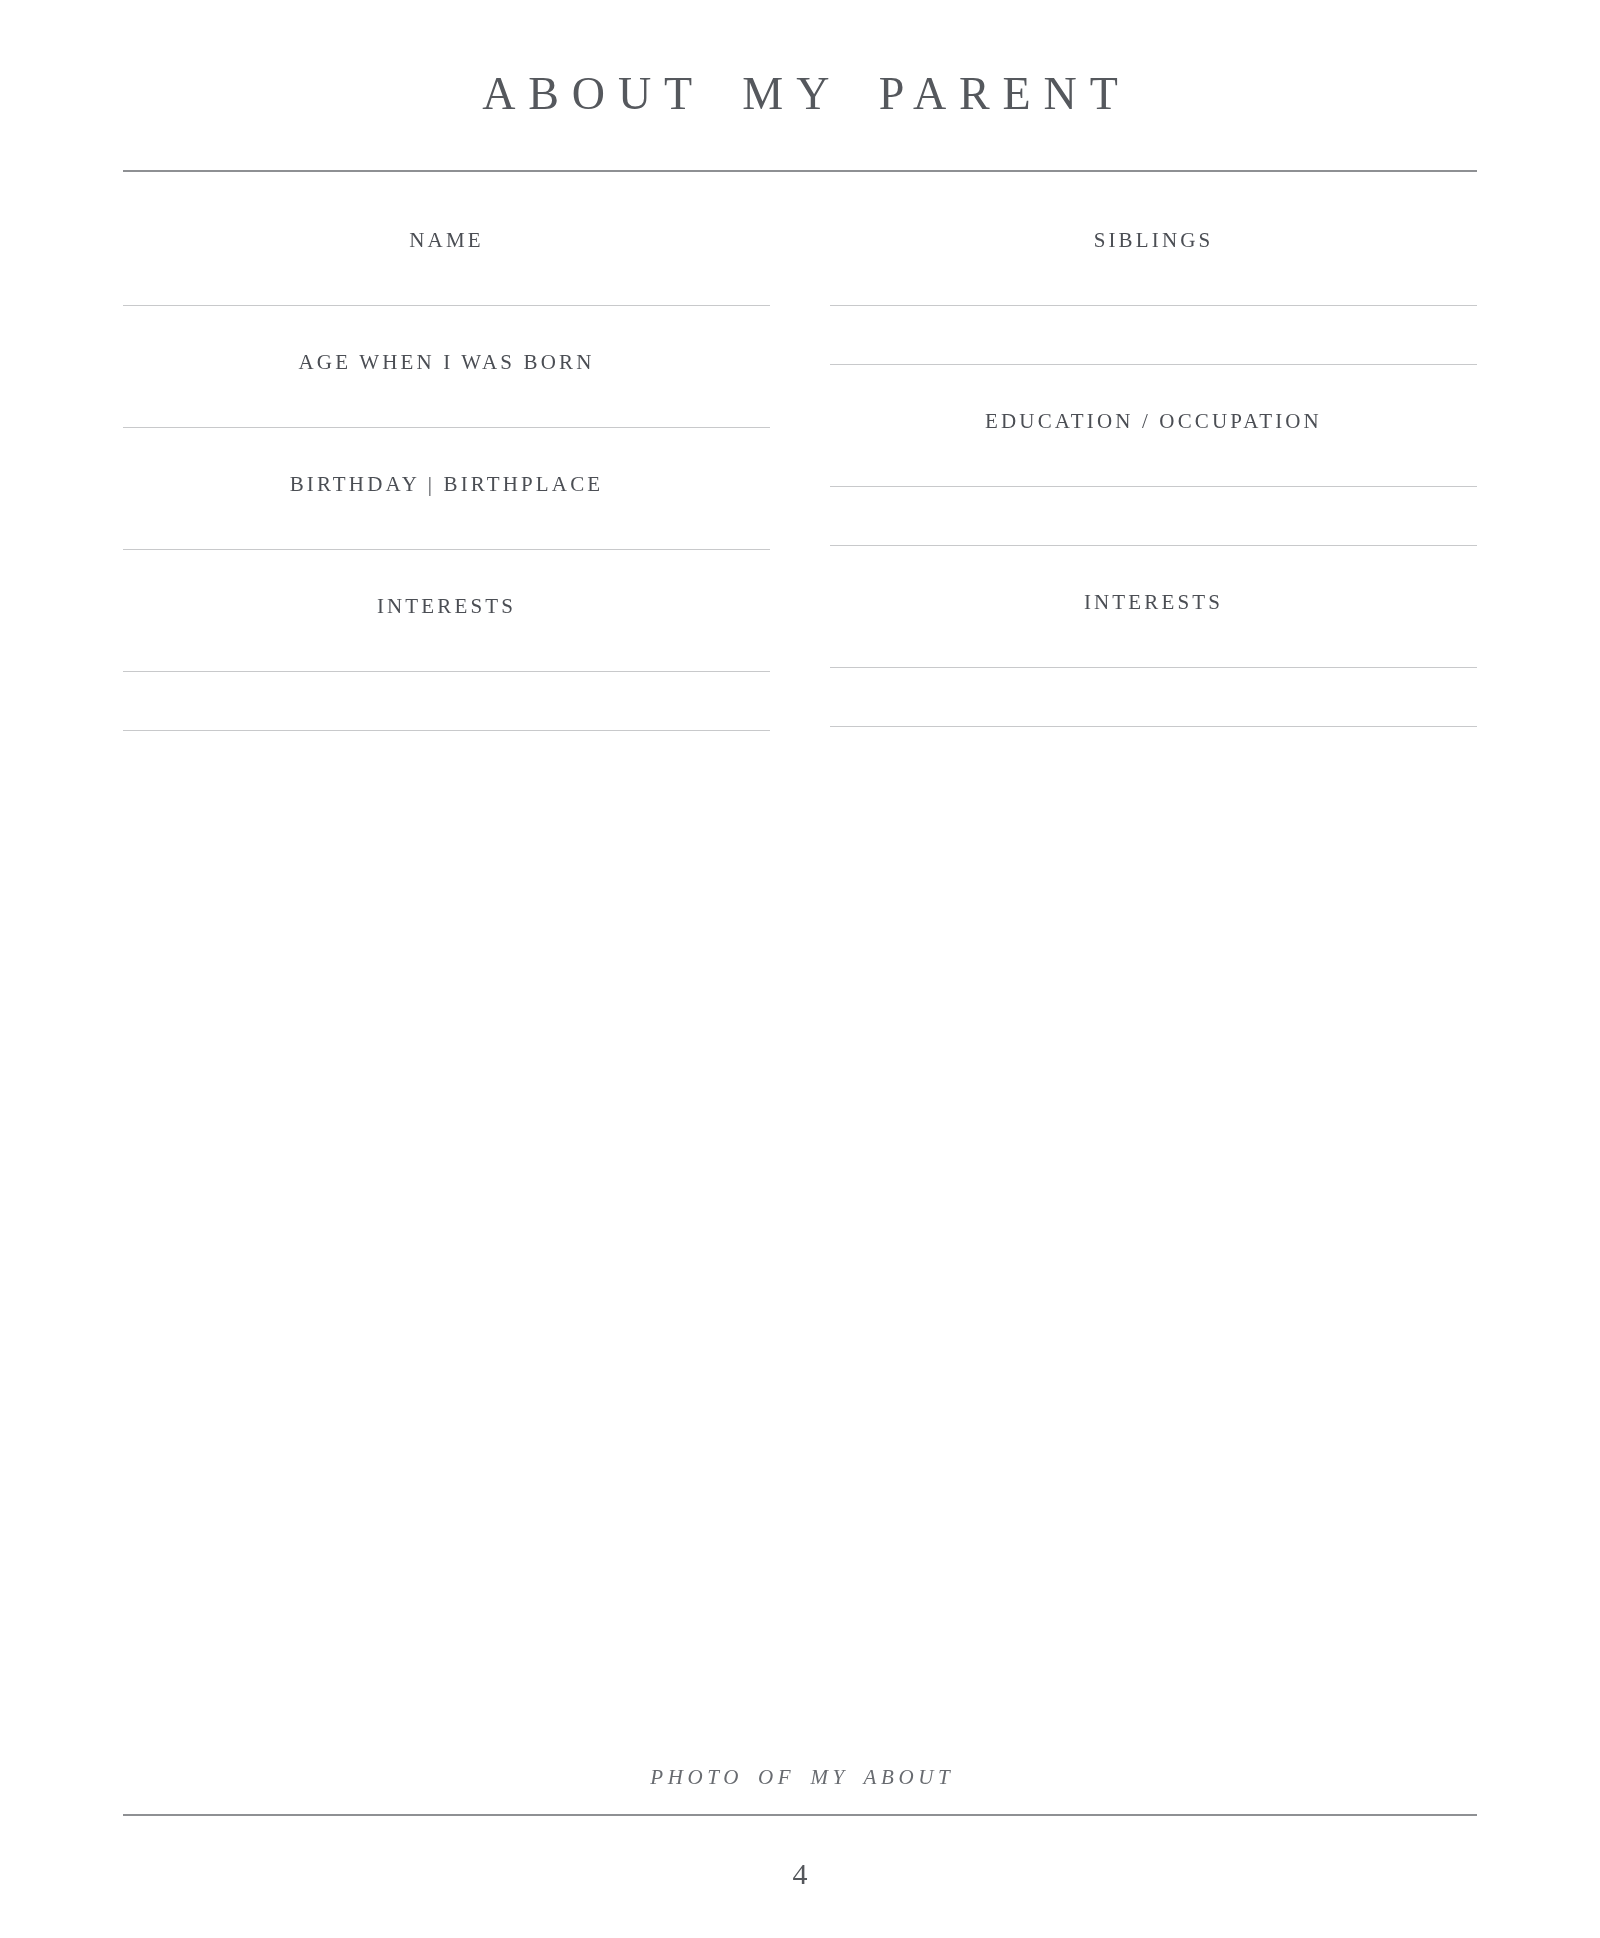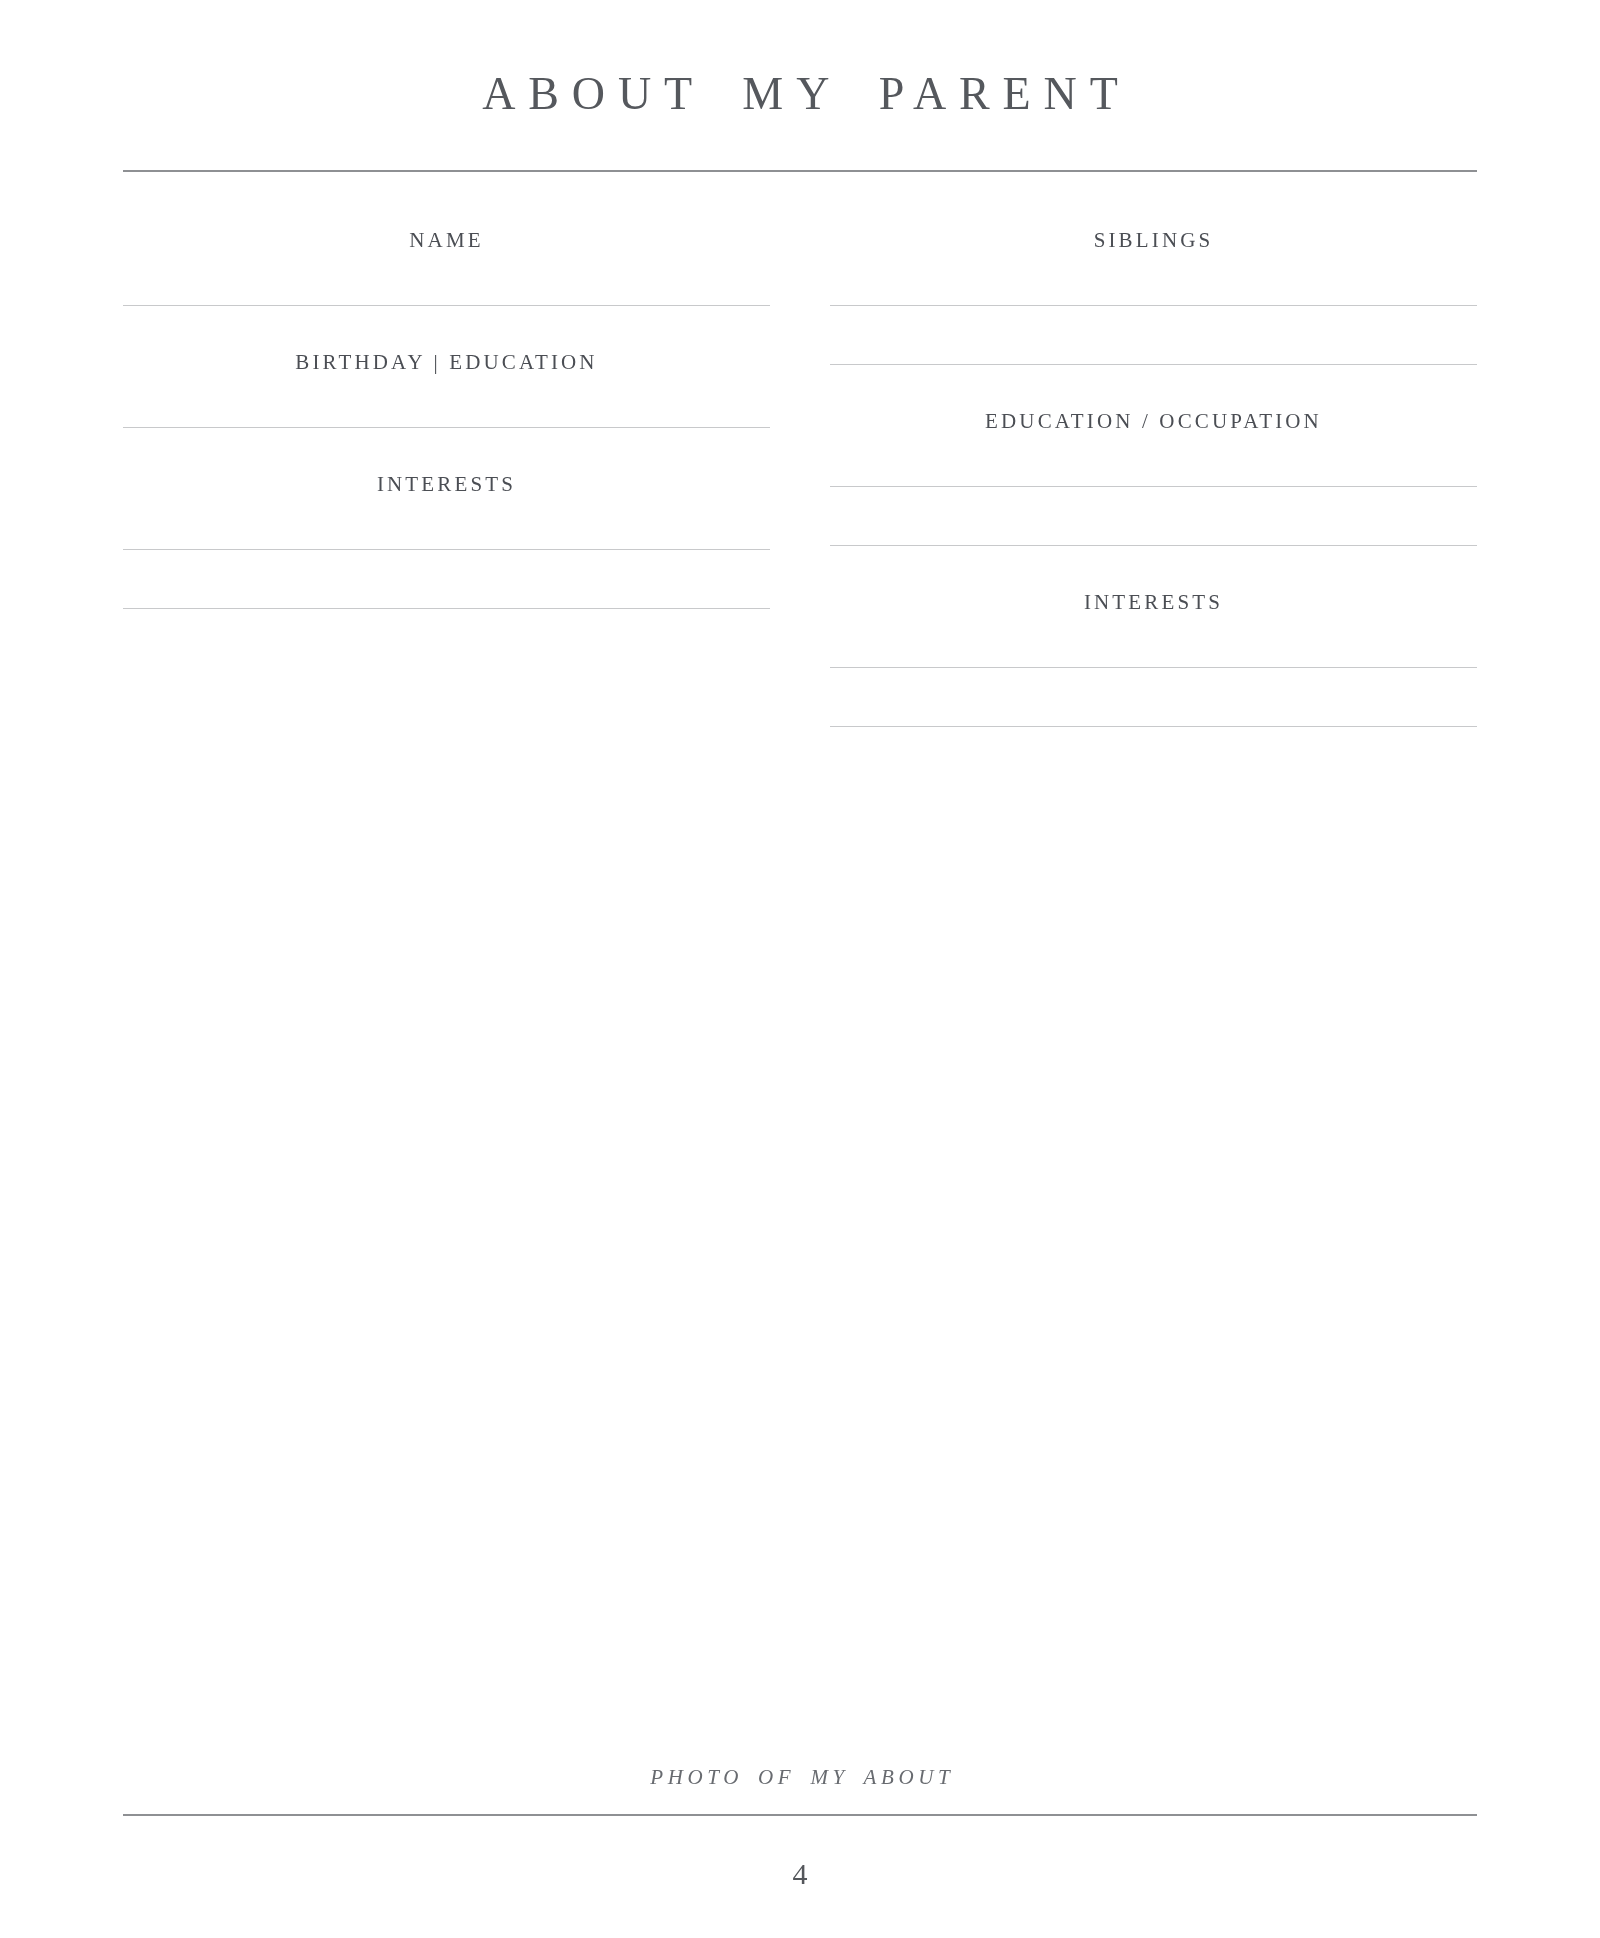--- a/index.html
+++ b/index.html
@@ -84,23 +84,27 @@
 
   <div class="form-grid">
 
     <div class="form-column">
 
       <div class="field">
         <span class="field-label">NAME</span>
         <div class="write-line"></div>
       </div>
 
+      <div class="field">
+        <span class="field-label">AGE WHEN I WAS BORN</span>
+        <div class="write-line"></div>
+      </div>
 
       <div class="field">
-        <span class="field-label">BIRTHDAY | EDUCATION</span>
+        <span class="field-label">BIRTHDAY | BIRTHPLACE</span>
         <div class="write-line"></div>
       </div>
 
       <div class="field">
         <span class="field-label">INTERESTS</span>
         <div class="write-line"></div>
         <div class="write-line"></div>
       </div>
 
     </div>

